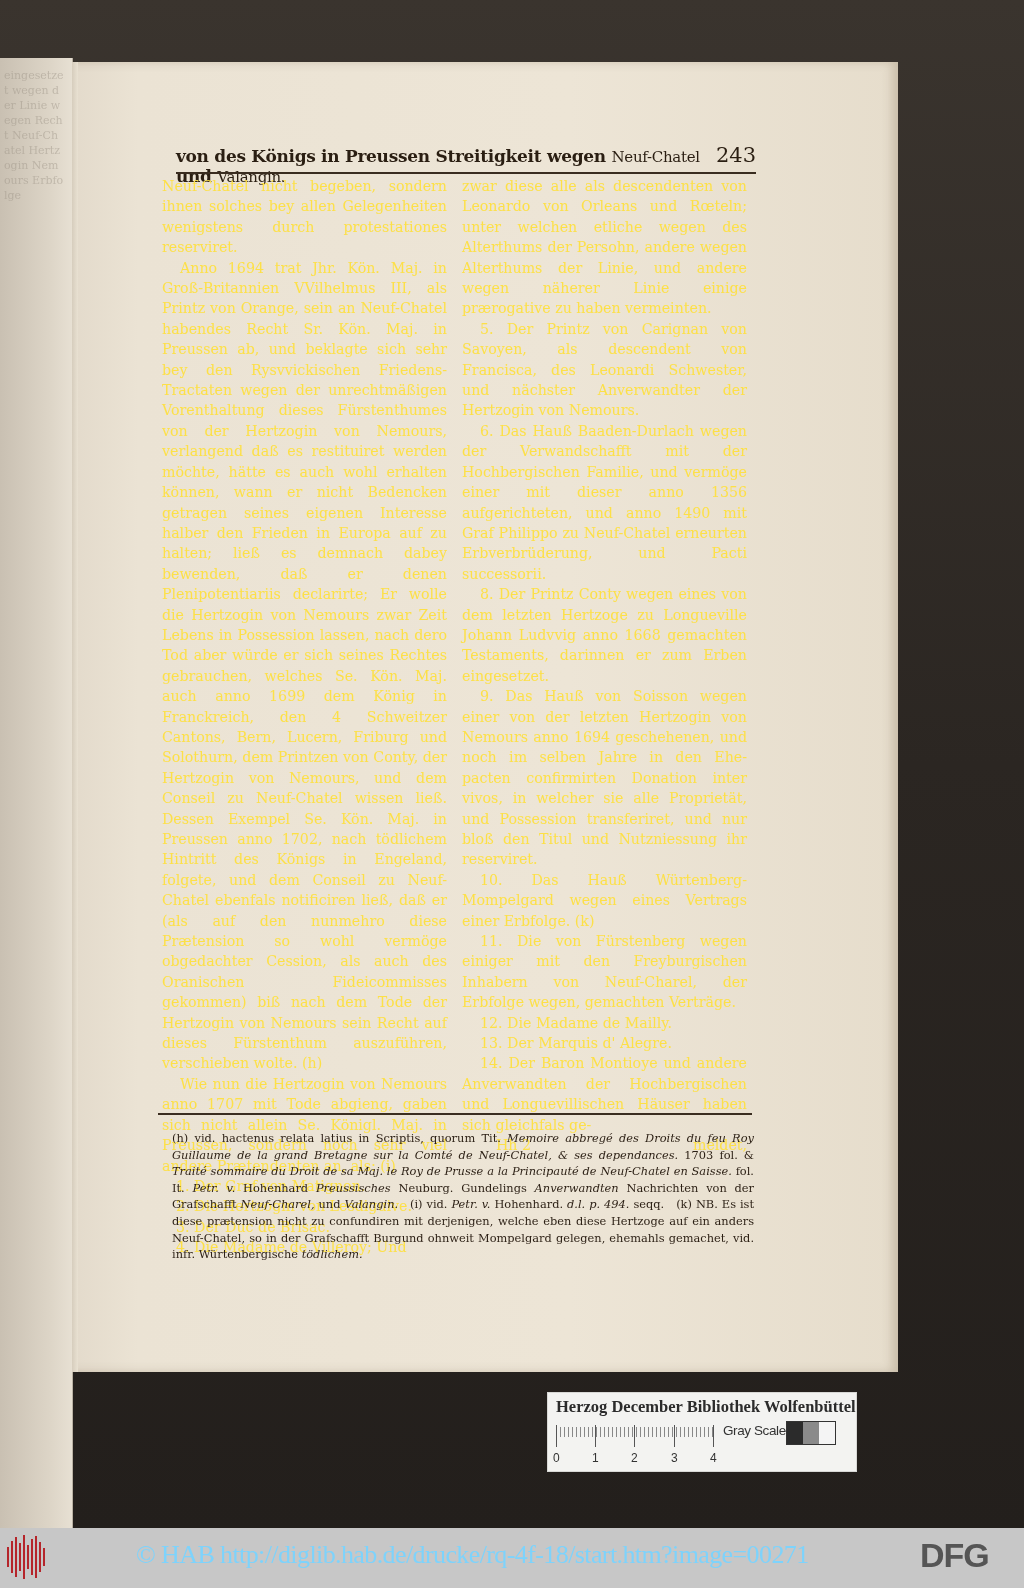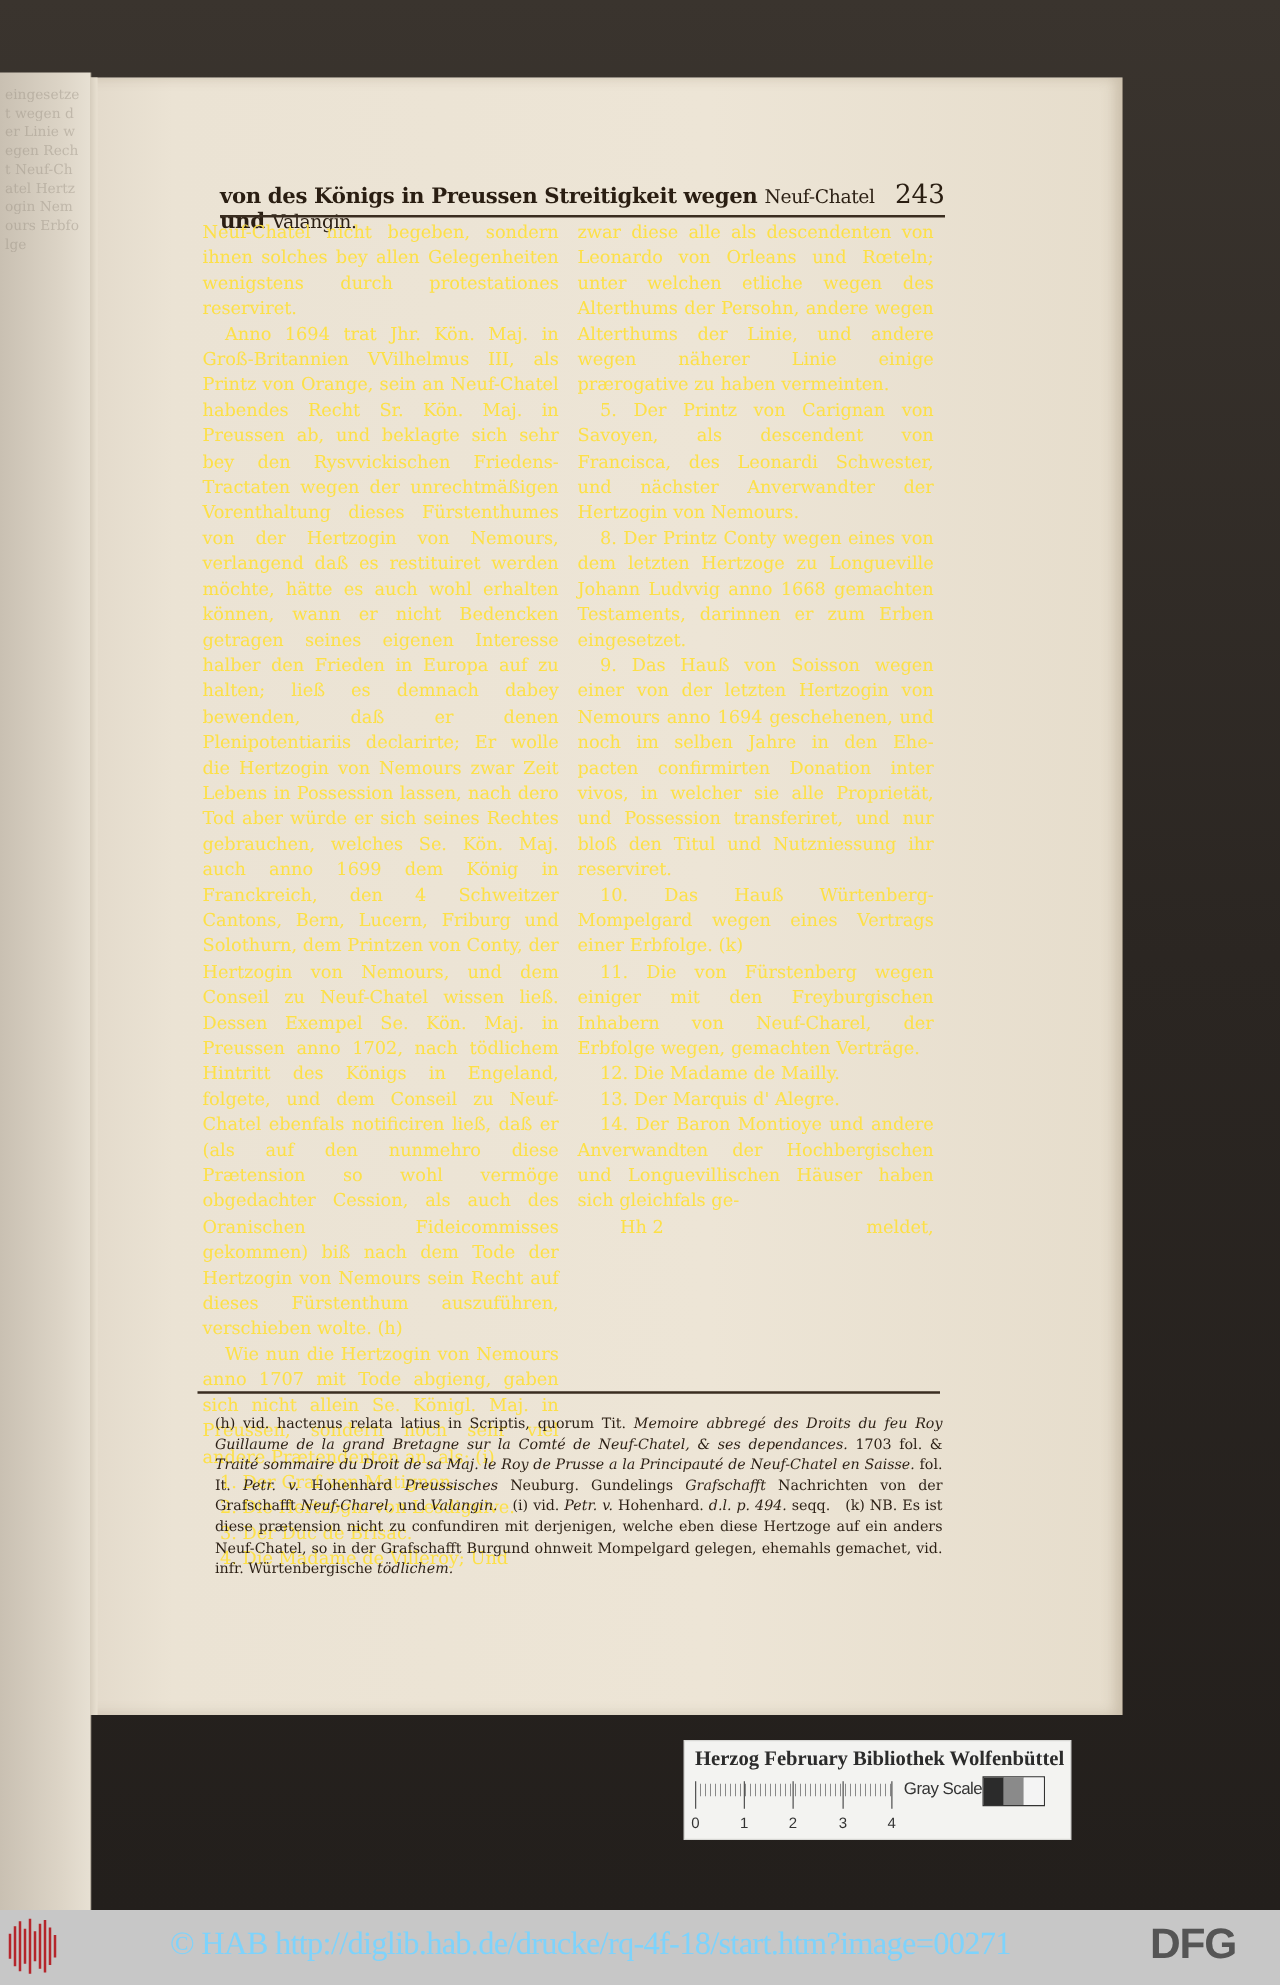--- a/index.html
+++ b/index.html
@@ -139,20 +139,21 @@
   <p class="indent">Wie nun die Hertzogin von Nemours anno 1707 mit Tode abgieng, gaben sich nicht allein Se. Königl. Maj. in Preussen, sondern noch sehr viel andere Prætendenten an, als: (i)</p>
   <p class="item">1. Der Graf von Matignon.</p>
   <p class="item">2. Die Hertzogin von Lesdiguive.</p>
   <p class="item">3. Der Duc de Brisac.</p>
   <p class="item">4. Die Madame de Villeroy; Und</p>
 </div>
 
 <div class="col right">
   <p>zwar diese alle als descendenten von Leonardo von Orleans und Rœteln; unter welchen etliche wegen des Alterthums der Persohn, andere wegen Alterthums der Linie, und andere wegen näherer Linie einige prærogative zu haben vermeinten.</p>
   <p class="indent">5. Der Printz von Carignan von Savoyen, als descendent von Francisca, des Leonardi Schwester, und nächster Anverwandter der Hertzogin von Nemours.</p>
+  <p class="indent">6. Das Hauß Baaden-Durlach wegen der Verwandschafft mit der Hochbergischen Familie, und vermöge einer mit dieser anno 1356 aufgerichteten, und anno 1490 mit Graf Philippo zu Neuf-Chatel erneurten Erbverbrüderung, und Pacti successorii.</p>
   <p class="indent">8. Der Printz Conty wegen eines von dem letzten Hertzoge zu Longueville Johann Ludvvig anno 1668 gemachten Testaments, darinnen er zum Erben eingesetzet.</p>
   <p class="indent">9. Das Hauß von Soisson wegen einer von der letzten Hertzogin von Nemours anno 1694 geschehenen, und noch im selben Jahre in den Ehe-pacten confirmirten Donation inter vivos, in welcher sie alle Proprietät, und Possession transferiret, und nur bloß den Titul und Nutzniessung ihr reserviret.</p>
   <p class="indent">10. Das Hauß Würtenberg-Mompelgard wegen eines Vertrags einer Erbfolge. (k)</p>
   <p class="indent">11. Die von Fürstenberg wegen einiger mit den Freyburgischen Inhabern von Neuf-Charel, der Erbfolge wegen, gemachten Verträge.</p>
   <p class="indent">12. Die Madame de Mailly.</p>
   <p class="indent">13. Der Marquis d' Alegre.</p>
   <p class="indent">14. Der Baron Montioye und andere Anverwandten der Hochbergischen und Longuevillischen Häuser haben sich gleichfals ge-</p>
   <div class="sig-line">
     <span>Hh 2</span>
     <span>meldet,</span>
@@ -166,21 +167,21 @@
     <span>(h)</span>
     <span>vid. hactenus relata latius in Scriptis, quorum Tit.</span>
     <i>Memoire abbregé des Droits du feu Roy Guillaume de la grand Bretagne sur la Comté de Neuf-Chatel, &amp; ses dependances.</i>
     <span>1703 fol. &amp;</span>
     <i>Traité sommaire du Droit de sa Maj. le Roy de Prusse a la Principauté de Neuf-Chatel en Saisse.</i>
     <span>fol. It.</span>
     <i>Petr. v.</i>
     <span>Hohenhard</span>
     <i>Preussisches</i>
     <span>Neuburg. Gundelings</span>
-    <i>Grafschafft</i>
+    <i>Anverwandten</i>
     <span>Nachrichten von der Grafschafft</span>
     <i>Neuf-Charel,</i>
     <span>und</span>
     <i>Valangin.</i>
     &nbsp;
     <span>
       <span>(i)</span>
       <span>vid.</span>
       <i>Petr. v.</i>
       <span>Hohenhard.</span>
@@ -190,21 +191,21 @@
     &nbsp;
     <span>
       <span>(k)</span>
       <span>NB. Es ist diese prætension nicht zu confundiren mit derjenigen, welche eben diese Hertzoge auf ein anders Neuf-Chatel, so in der Grafschafft Burgund ohnweit Mompelgard gelegen, ehemahls gemachet, vid. infr. Würtenbergische</span>
       <i>tödlichem.</i>
     </span>
   </p>
 </div>
 
 <div class="scale-card">
-  <div class="lib">Herzog February Bibliothek Wolfenbüttel</div>
+  <div class="lib">Herzog December Bibliothek Wolfenbüttel</div>
   <div class="ruler">
     <div class="ticks"></div>
     <div class="major" style="left:0px"></div>
     <div class="major" style="left:39px"></div>
     <div class="major" style="left:78px"></div>
     <div class="major" style="left:118px"></div>
     <div class="major" style="left:157px"></div>
     <span class="num" style="left:0px">0</span>
     <span class="num" style="left:39px">1</span>
     <span class="num" style="left:78px">2</span>

